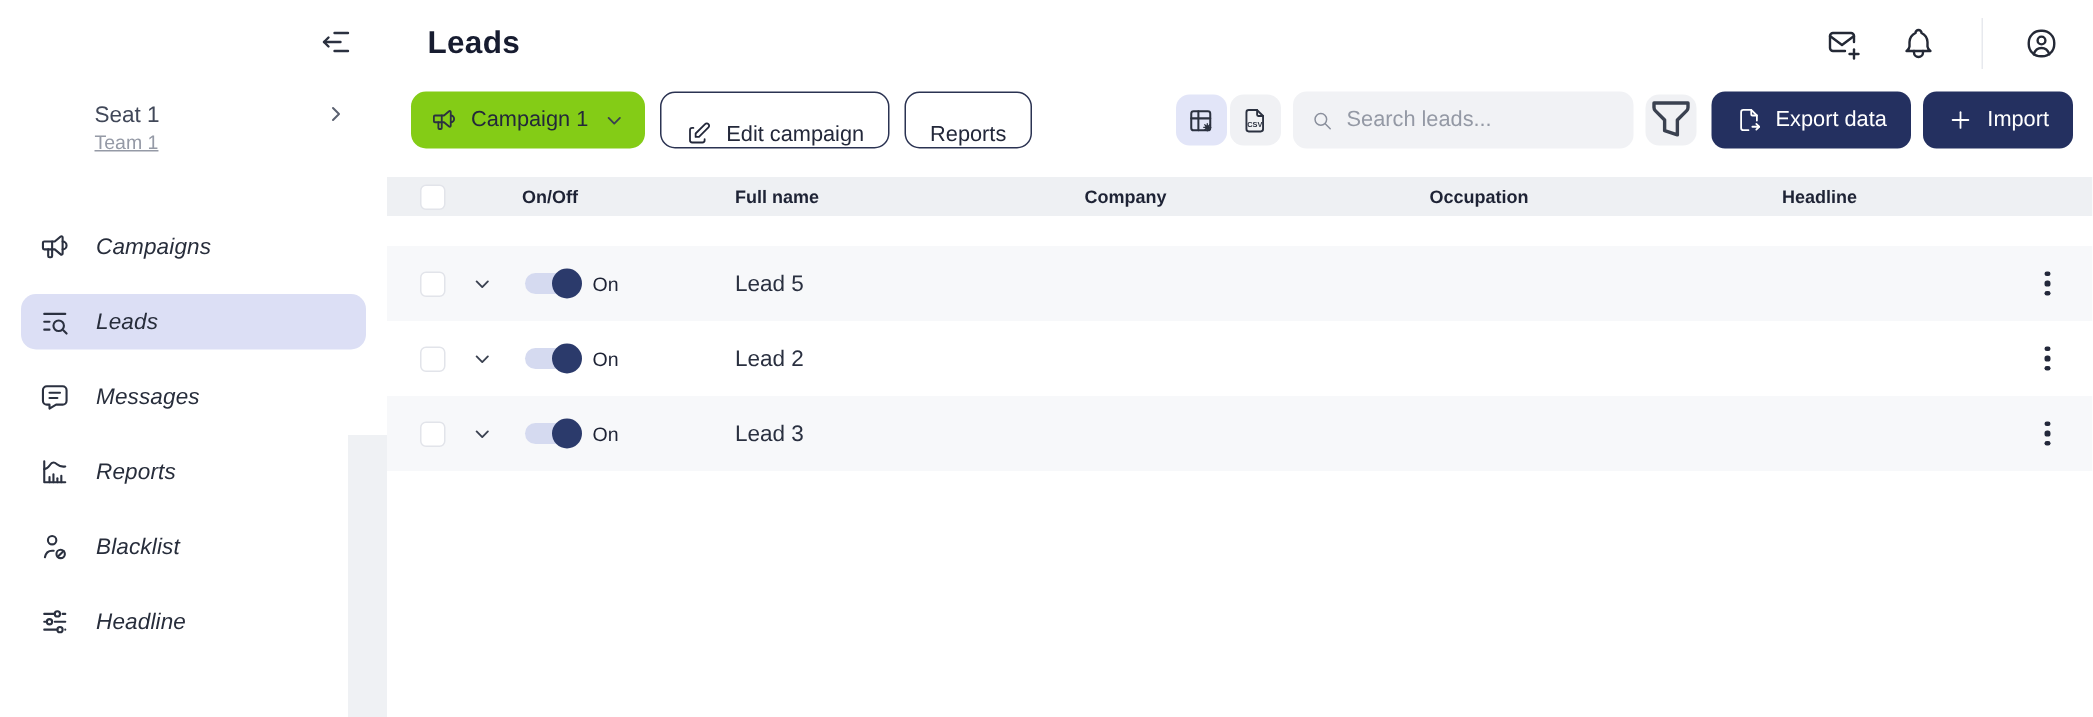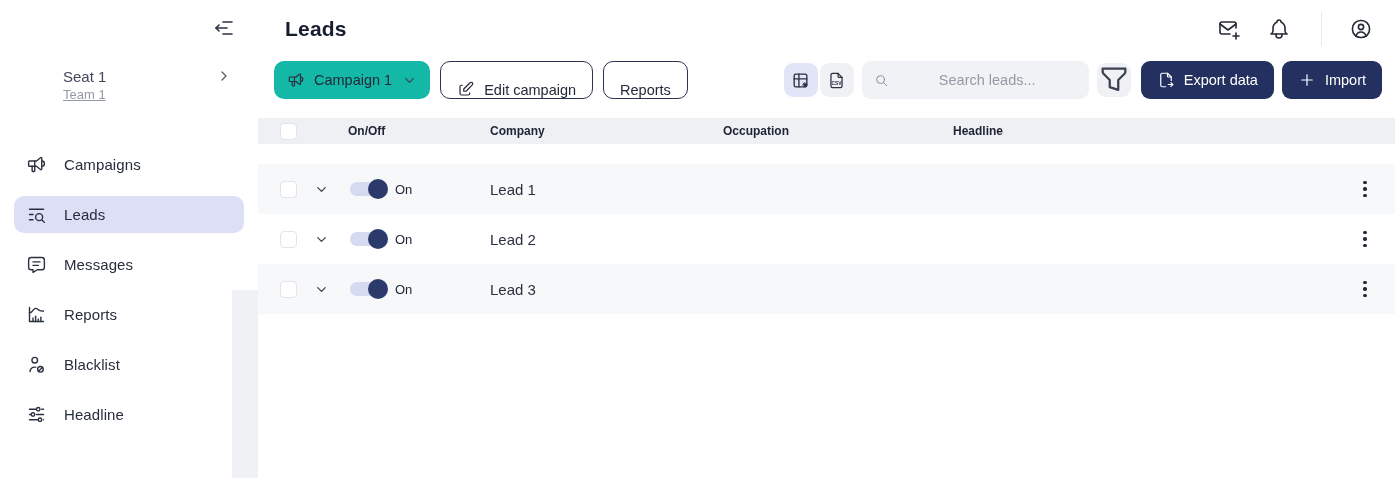--- a/index.html
+++ b/index.html
@@ -35,21 +35,21 @@
   .seat-chevron { color: #5b6170; margin-right: 2px; }
 
   .nav { margin-top: 36px; padding: 0 14px; display: flex; flex-direction: column; }
   .nav-item {
     height: 37px; margin-bottom: 13px; border-radius: 10px;
     display: flex; align-items: center; padding: 0 12px; cursor: pointer;
     color: #272d3b;
   }
   .nav-item.active { background: #dcdff5; }
   .nav-icon { width: 21px; height: 21px; margin-right: 17px; color: #2b3140; display: flex; align-items: center; }
-  .nav-label { font-size: 15px; letter-spacing: 0.1px; }
+  .nav-label { font-size: 15px; letter-spacing: 0.1px; font-style: italic; }
 
   
   .main { flex: 1; background: #ffffff; display: flex; flex-direction: column; min-width: 0; }
 
   .topbar {
     height: 57px; display: flex; align-items: center; justify-content: space-between;
     padding: 0 22px 0 27px;
   }
   .page-title { font-size: 21px; font-weight: 700; color: #171c30; letter-spacing: 0.2px; }
   .top-icons { display: flex; align-items: center; }
@@ -57,21 +57,21 @@
   .top-icon + .top-icon { margin-left: 26px; }
   .tdivider { width: 1px; height: 34px; background: #e7e9ee; margin: 0 27px 0 30px; }
 
   .toolbar {
     height: 38px; margin-top: 4px; padding: 0 13px 0 16px;
     display: flex; align-items: center; justify-content: space-between;
   }
   .tb-left, .tb-right { display: flex; align-items: center; }
 
   .pill {
-    height: 38px; background: #14b8a6; border-radius: 10px;
+    height: 38px; background: #84cc16; border-radius: 10px;
     display: flex; align-items: center; padding: 0 12px 0 13px; cursor: pointer;
     margin-right: 10px;
   }
   .pill .picon { width: 18px; height: 18px; color: #2b3140; margin-right: 9px; display: flex; align-items: center; }
   .pill .ptext { font-size: 14.5px; color: #23283a; font-weight: 500; }
   .pill .pchev { width: 16px; height: 16px; color: #3a4150; margin-left: 10px; display: flex; align-items: center; }
 
   .btn-outline {
     height: 38px; background: #ffffff; border: 1px solid #2b3352; border-radius: 10px;
     display: flex; align-items: flex-end; padding: 0 16px; cursor: pointer; margin-right: 10px;
@@ -87,21 +87,21 @@
   .seg-btn.active { background: #e2e5f8; }
   .seg-btn + .seg-btn { margin-left: 2px; }
 
   .searchbox {
     width: 227px; height: 38px; background: #f1f2f5; border-radius: 9px;
     display: flex; align-items: center; padding: 0 12px; margin-right: 8px;
   }
   .searchbox .sicon { width: 17px; height: 17px; color: #8a8f9c; margin-right: 9px; display: flex; align-items: center; }
   .searchbox input {
     border: none; outline: none; background: transparent; width: 100%;
-    font-family: "Liberation Sans", sans-serif; font-size: 14.5px; color: #be185d; text-align: center;
+    font-family: "Liberation Sans", sans-serif; font-size: 14.5px; color: #be185d;
   }
   .searchbox input::placeholder { color: #9499a5; }
 
   .iconbtn {
     width: 34px; height: 34px; border-radius: 9px; background: #f0f1f4;
     display: flex; align-items: center; justify-content: center; color: #3a4150; cursor: pointer;
     margin-right: 10px;
   }
   .btn-navy {
     height: 38px; background: #243060; border: none; border-radius: 9px;
@@ -391,20 +391,21 @@
       </div>
     </div>
 
     <div class="table">
       <div class="grid thead">
         <div class="cbx-wrap">
           <span class="cbx"></span>
         </div>
         <div></div>
         <div class="hlabel">On/Off</div>
+        <div class="hlabel name-col">Full name</div>
         <div class="hlabel name-col">Company</div>
         <div class="hlabel name-col">Occupation</div>
         <div class="hlabel name-col">Headline</div>
         <div></div>
       </div>
       <div class="rows-offset"></div>
       <div class="tbody" id="table-body">
   <div class="grid trow">
     <div class="cbx-wrap">
       <span class="cbx"></span>
@@ -415,21 +416,21 @@
                   <path d="M6 9l6 6 6-6"></path>
                 </svg>
               </span>
     </div>
     <div class="toggle-cell">
       <span class="toggle">
                 <span class="knob"></span>
               </span>
       <span class="toggle-label">On</span>
     </div>
-    <div class="name-cell">Lead 1</div>
+    <div class="name-cell">Lead 5</div>
     <div class="empty-cell"></div>
     <div class="empty-cell"></div>
     <div class="empty-cell"></div>
     <div class="kebab">
               <i></i>
               <i></i>
               <i></i>
             </div>
   </div>
 

